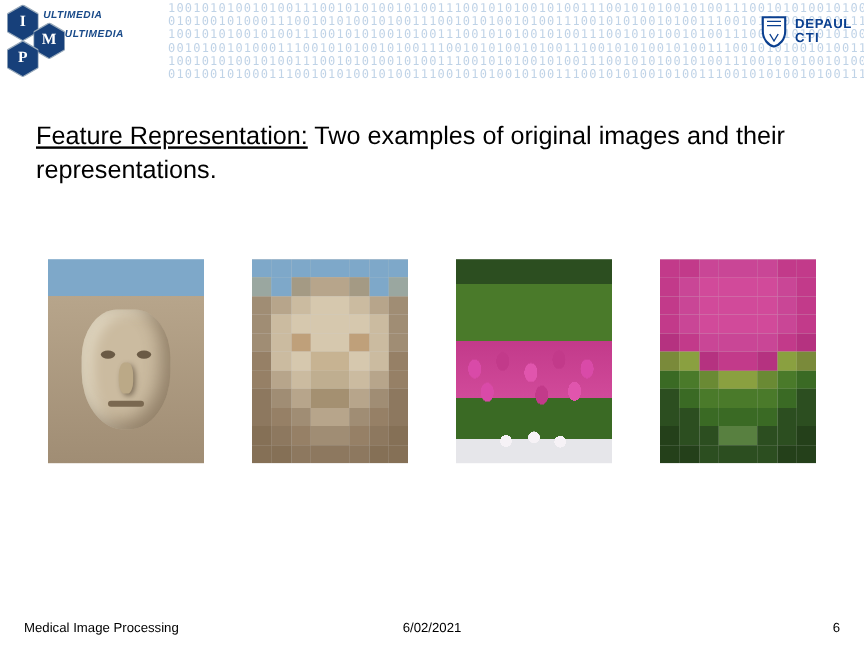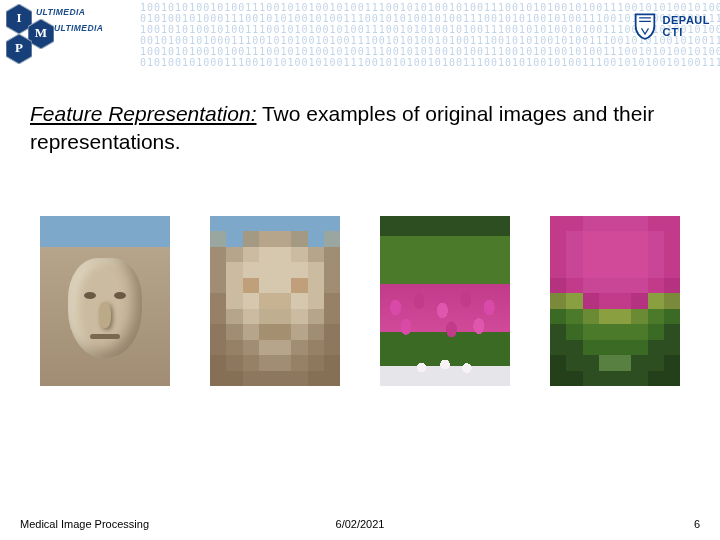--- a/index.html
+++ b/index.html
@@ -74,21 +74,21 @@
   .depaul-text .l2 { font-weight: bold; letter-spacing: 1px; font-size: 11px; }
 
   
   .body-text {
     position: absolute;
     left: 30px; top: 100px; right: 30px;
     font-size: 21px;
     line-height: 28px;
     color: #000;
   }
-  .body-text .lead { text-decoration: underline; font-style: italic; }
+  .body-text .lead { text-decoration: underline; }
 
   
   .img-row {
     position: absolute;
     left: 28px; right: 28px; top: 200px;
     display: flex;
     justify-content: space-between;
     align-items: flex-start;
   }
   .img-cell { width: 154px; text-align: center; }

